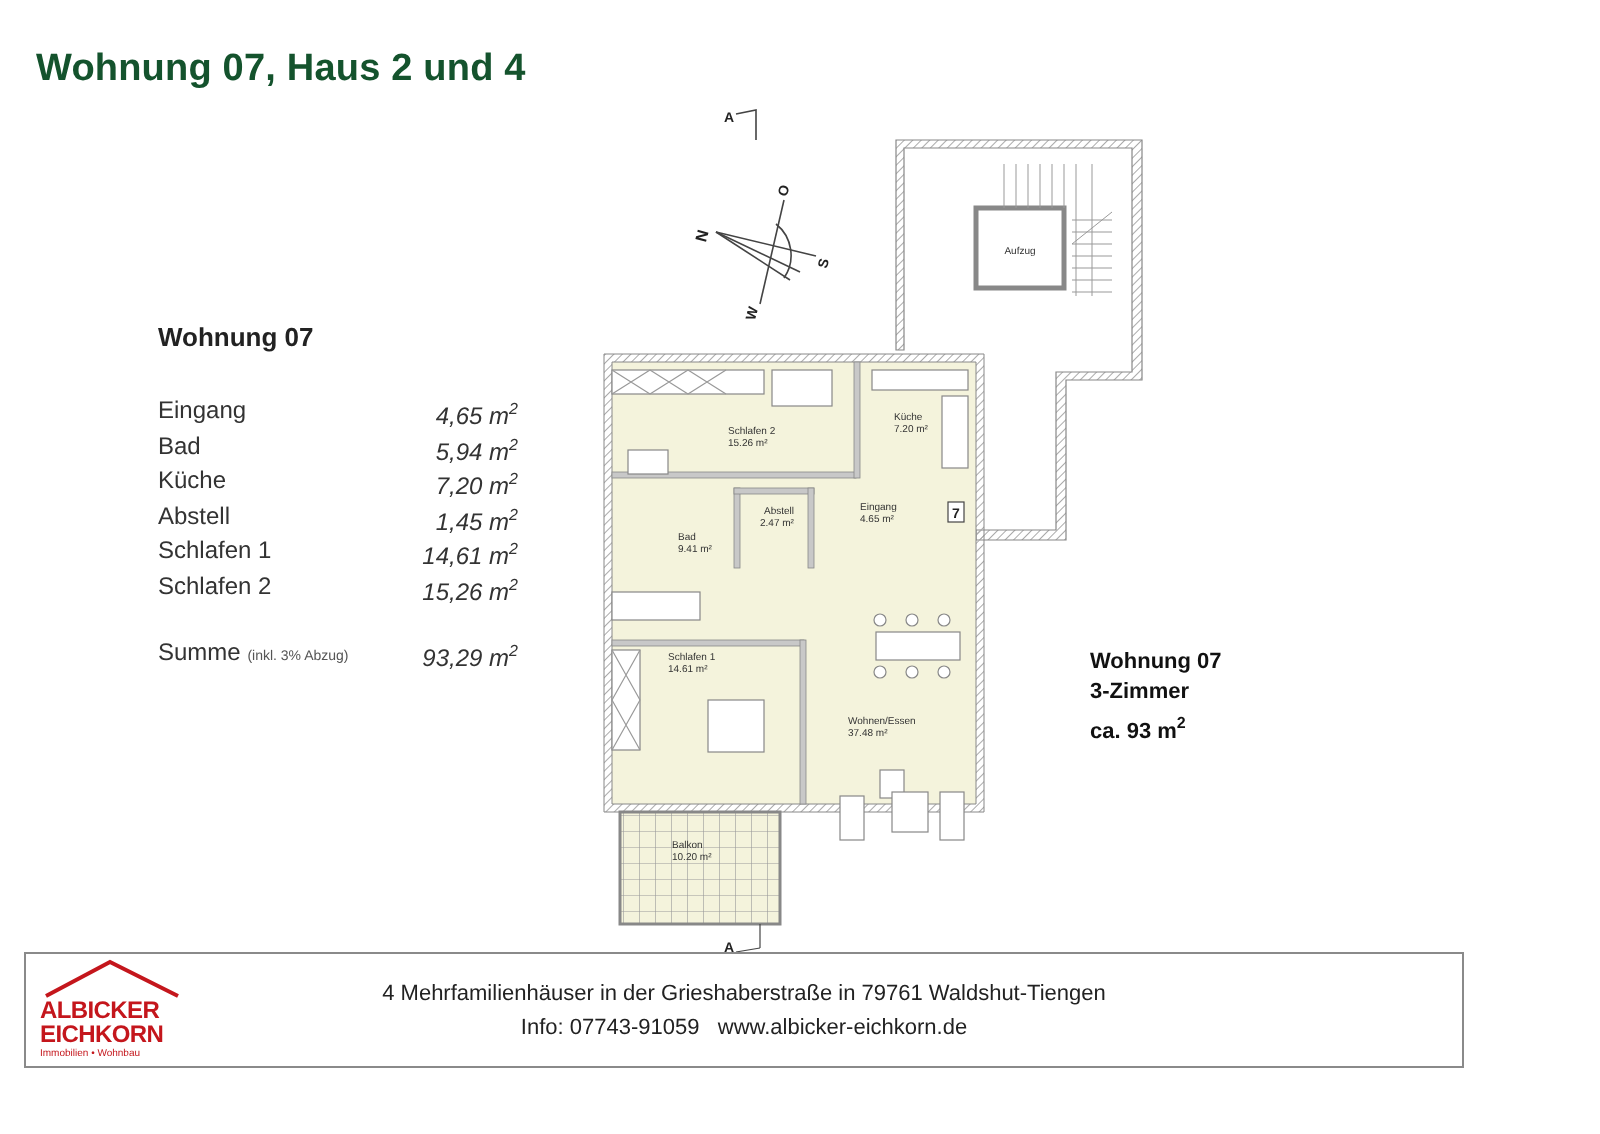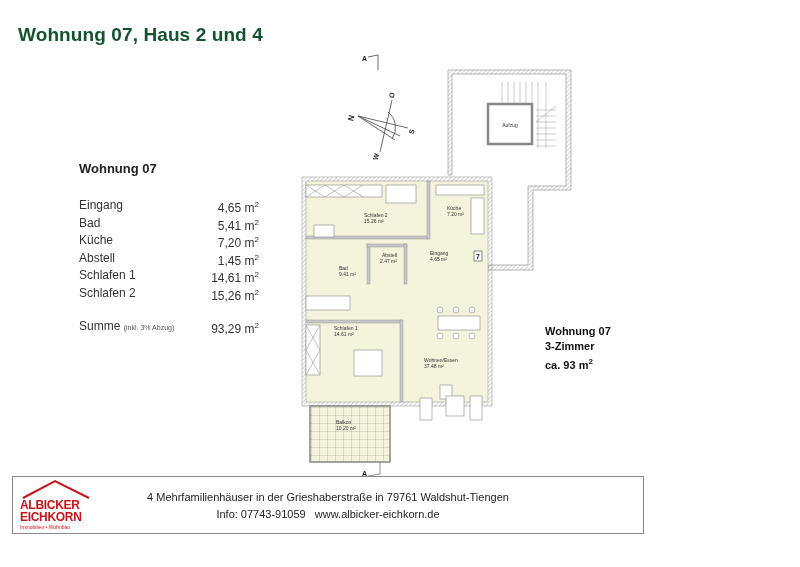--- a/index.html
+++ b/index.html
@@ -4,30 +4,30 @@
 <style>
   * { box-sizing: border-box; margin: 0; padding: 0; }
   html, body { width: 800px; height: 567px; background: #ffffff; overflow: hidden; }
   body { position: relative; font-family: "Liberation Sans", sans-serif; color: #222; }
 
   .title { position: absolute; left: 18px; top: 24px; font-size: 19px; font-weight: bold; color: #14532d; letter-spacing: 0.1px; }
 
   .area-list { position: absolute; left: 79px; top: 161px; width: 180px; }
   .area-list .heading { font-size: 13px; font-weight: bold; color: #222; margin-bottom: 22px; }
   .area-row { display: flex; justify-content: space-between; font-size: 12px; line-height: 14.5px; color: #333; }
-  .area-row .val { text-align: right; }
+  .area-row .val { text-align: right; font-style: italic; }
   .area-row sup, .summary-box sup { font-size: 8px; vertical-align: 5px; }
   .sum-row { margin-top: 16px; }
   .sum-note { font-size: 7px; color: #555; }
 
   .summary-box { position: absolute; left: 545px; top: 324px; font-size: 11px; font-weight: bold; line-height: 15px; color: #111; }
 
   .plan { position: absolute; left: 290px; top: 50px; width: 300px; height: 430px; }
 
-  .footer { position: absolute; left: 12px; top: 476px; width: 632px; height: 58px; border: 1px solid #8a8a8a; background: #fff; }
+  .footer { position: absolute; left: 12px; top: 476px; width: 720px; height: 58px; border: 1px solid #8a8a8a; background: #fff; }
   .footer .center { position: absolute; left: 0; right: 0; top: 12px; text-align: center; font-size: 11px; color: #222; line-height: 17px; }
   .logo-left { position: absolute; left: 2px; top: 1px; width: 80px; height: 55px; }
   .logo-left .l1, .logo-left .l2 { position: absolute; left: 5px; font-size: 12px; font-weight: bold; color: #c4161c; letter-spacing: -0.3px; }
   .logo-left .l1 { top: 20px; }
   .logo-left .l2 { top: 32px; }
   .logo-left .l3 { position: absolute; left: 5px; top: 46px; font-size: 5px; color: #c4161c; }
   .logo-right { position: absolute; right: 18px; top: 6px; width: 135px; height: 45px; text-align: center; }
   .logo-right .m { font-size: 27px; font-weight: bold; font-style: italic; color: #d4137f; letter-spacing: 1px; line-height: 30px; }
   .logo-right .s { font-size: 8.5px; font-style: italic; color: #d4137f; letter-spacing: 0.6px; }
 </style>
@@ -37,21 +37,21 @@
 <div class="title">Wohnung 07, Haus 2 und 4</div>
 
 <div class="area-list">
   <div class="heading">Wohnung 07</div>
   <div class="area-row">
       <span>Eingang</span>
       <span class="val"><span>4,65</span> <span>m</span><sup>2</sup></span>
     </div>
   <div class="area-row">
       <span>Bad</span>
-      <span class="val"><span>5,41</span> <span>m</span><sup>2</sup></span>
+      <span class="val"><span>5,94</span> <span>m</span><sup>2</sup></span>
     </div>
   <div class="area-row">
       <span>Küche</span>
       <span class="val"><span>7,20</span> <span>m</span><sup>2</sup></span>
     </div>
   <div class="area-row">
       <span>Abstell</span>
       <span class="val"><span>1,45</span> <span>m</span><sup>2</sup></span>
     </div>
   <div class="area-row">

